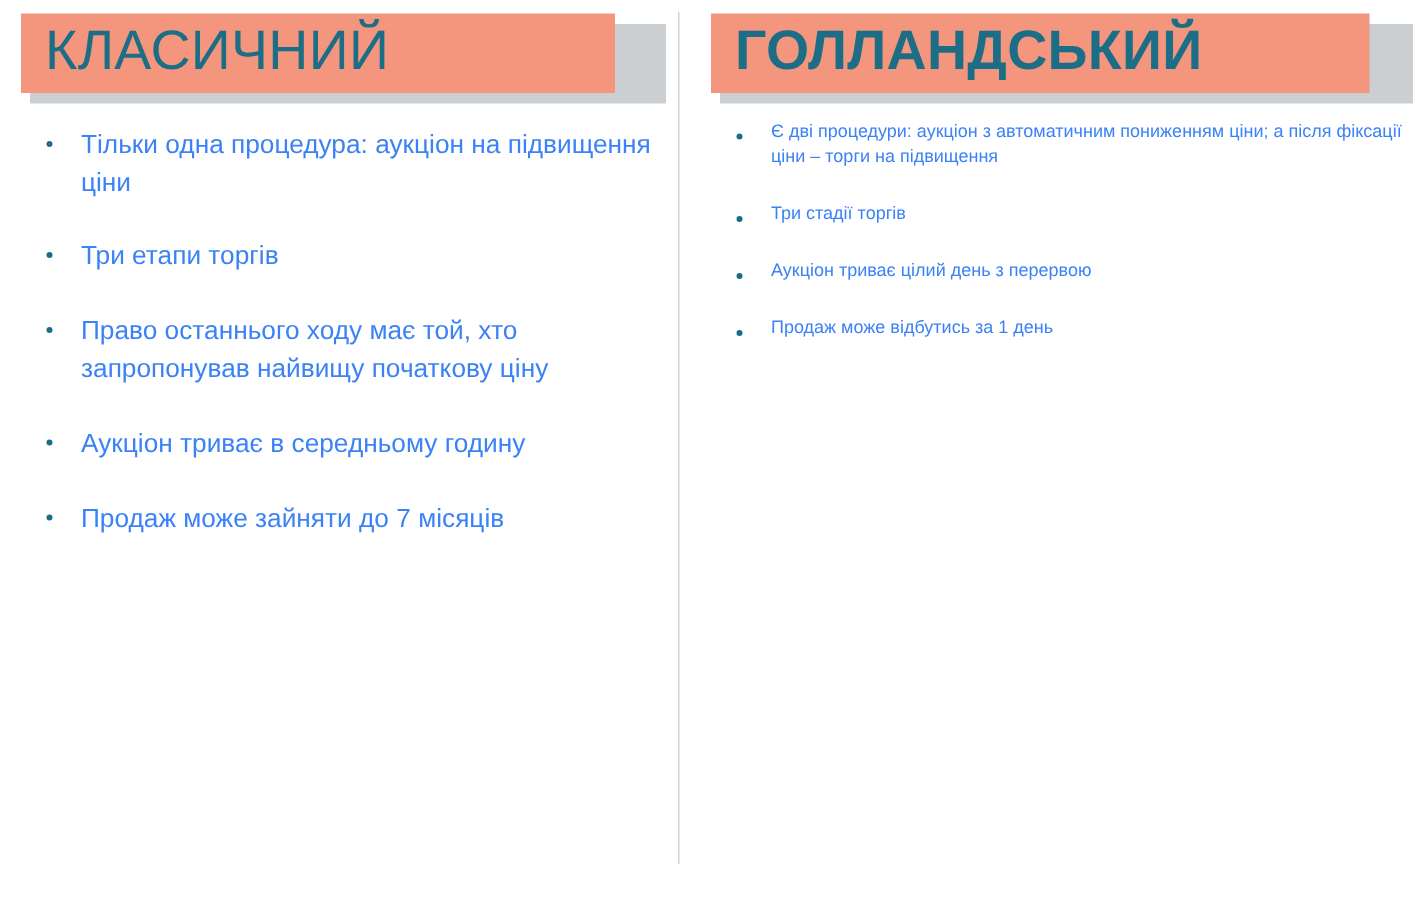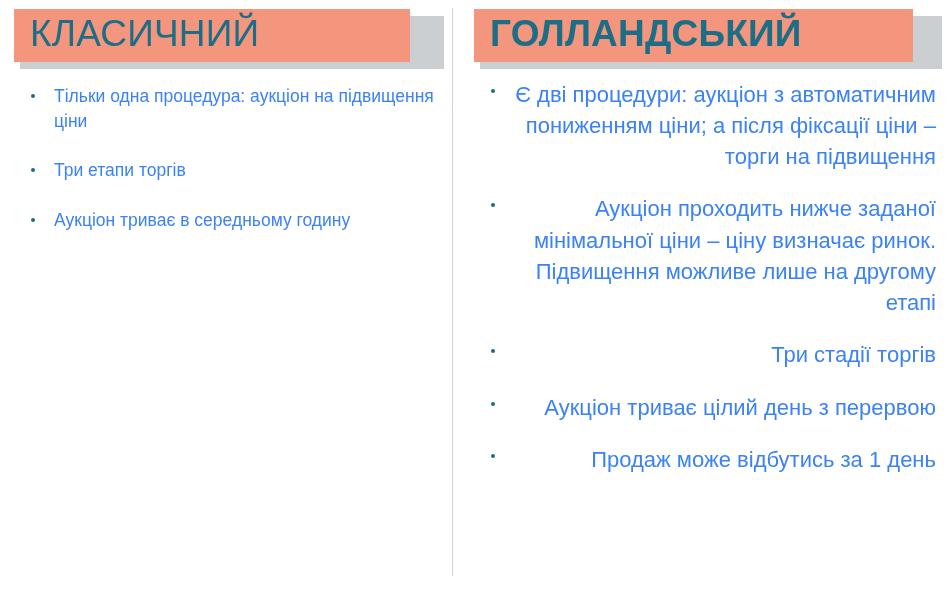--- a/index.html
+++ b/index.html
@@ -89,22 +89,21 @@
   ul.bullets li {
     position: relative;
     color: #3b82f6;
     font-size: 17.5px;
     line-height: 1.42;
     padding: 0 0 0 40px;
     margin: 0 0 25px 0;
   }
   ul.bullets.right-list li {
     margin-bottom: 21px;
-    font-size: 22px;
-    text-align: right;
+    font-size: 12px;
   }
   ul.bullets li:last-child {
     margin-bottom: 0;
   }
   ul.bullets li .dot {
     position: absolute;
     left: 17px;
     top: 10px;
     width: 4px;
     height: 4px;
@@ -130,38 +129,42 @@
         <li>
           <span class="dot"></span>
           <span class="txt">Тільки одна процедура: аукціон на підвищення ціни</span>
         </li>
         <li>
           <span class="dot"></span>
           <span class="txt">Три етапи торгів</span>
         </li>
         <li>
           <span class="dot"></span>
+          <span class="txt">Право останнього ходу має той, хто запропонував найвищу початкову ціну</span>
+        </li>
+        <li>
+          <span class="dot"></span>
           <span class="txt">Аукціон триває в середньому годину</span>
+        </li>
+        <li>
+          <span class="dot"></span>
+          <span class="txt">Продаж може зайняти до 7 місяців</span>
         </li>
       </ul>
     </div>
 
     <div class="column right">
       <div class="heading-wrap">
         <div class="heading-shadow"></div>
         <div class="heading right-head">ГОЛЛАНДСЬКИЙ</div>
       </div>
       <ul class="bullets right-list">
         <li>
           <span class="dot"></span>
           <span class="txt">Є дві процедури: аукціон з автоматичним пониженням ціни; а після фіксації ціни – торги на підвищення</span>
-        </li>
-        <li>
-          <span class="dot"></span>
-          <span class="txt">Аукціон проходить нижче заданої мінімальної ціни – ціну визначає ринок. Підвищення можливе лише на другому етапі</span>
         </li>
         <li>
           <span class="dot"></span>
           <span class="txt">Три стадії торгів</span>
         </li>
         <li>
           <span class="dot"></span>
           <span class="txt">Аукціон триває цілий день з перервою</span>
         </li>
         <li>

